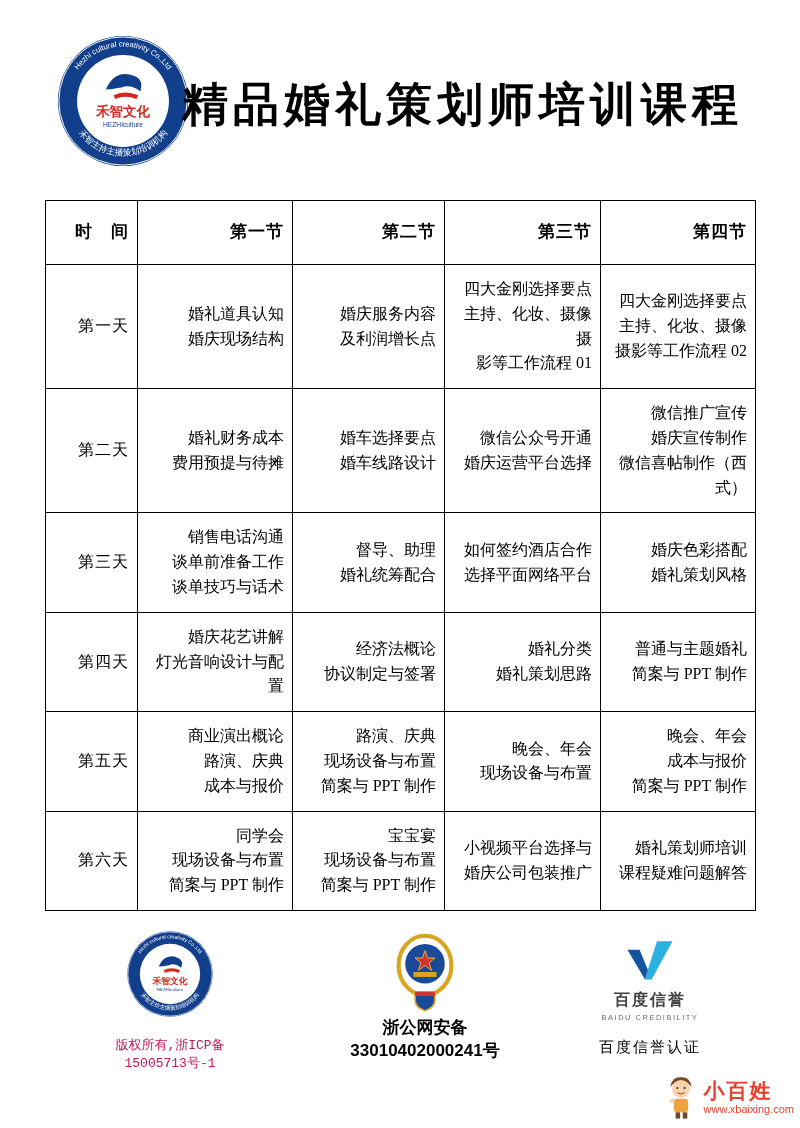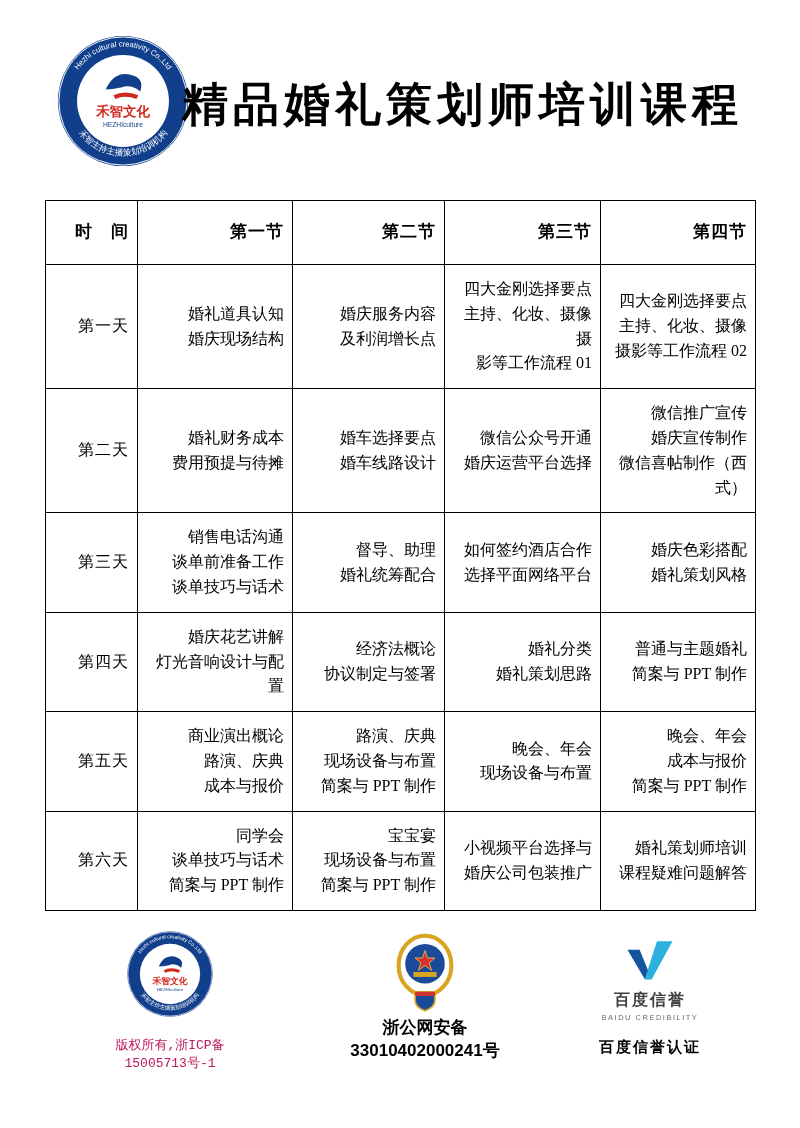--- a/index.html
+++ b/index.html
@@ -53,21 +53,21 @@
   .baidu-name-cn {
     font-family:"Liberation Sans", sans-serif; font-weight:bold;
     font-size:16px; color:#404040; letter-spacing:2px;
   }
   .baidu-name-en {
     font-family:"Liberation Sans", sans-serif; font-size:7.5px;
     color:#6b6b6b; letter-spacing:1.5px; margin-top:2px;
   }
   .baidu-cert {
     margin-top:16px; font-family:"Liberation Sans", sans-serif;
-    font-weight:bold; font-size:15px; color:#000; letter-spacing:2px;
+    font-weight:normal; font-size:15px; color:#000; letter-spacing:2px;
   }
 
   
   .watermark {
     position:absolute; right:6px; top:1074px;
     display:flex; align-items:center; gap:5px; color:#e8402d;
   }
   .mascot { width:36px; height:46px; flex:0 0 auto; }
   .wm-text { display:flex; flex-direction:column; line-height:1.15; }
   .wm-name {
@@ -186,21 +186,21 @@
 简案与 PPT 制作</td>
           <td>晚会、年会
 现场设备与布置</td>
           <td>晚会、年会
 成本与报价
 简案与 PPT 制作</td>
         </tr>
         <tr>
           <td class="day-cell">第六天</td>
           <td>同学会
-谈单技巧与话术
+现场设备与布置
 简案与 PPT 制作</td>
           <td>宝宝宴
 现场设备与布置
 简案与 PPT 制作</td>
           <td>小视频平台选择与
 婚庆公司包装推广</td>
           <td>婚礼策划师培训
 课程疑难问题解答</td>
         </tr>
       </tbody>
@@ -228,14 +228,31 @@
   <div class="footer-right">
     <svg class="baidu-logo" viewBox="0 0 60 52">
       <polygon points="4,12 18,12 32,46 24,46" fill="#15549e"></polygon>
       <polygon points="38,2 56,2 32,46 24,46" fill="#2bb0e0"></polygon>
     </svg>
     <div class="baidu-name-cn">百度信誉</div>
     <div class="baidu-name-en">BAIDU CREDIBILITY</div>
     <div class="baidu-cert">百度信誉认证</div>
   </div>
 
+  <div class="watermark">
+    <svg class="mascot" viewBox="0 0 40 50">
+      <path d="M8,14 Q10,2 20,3 Q30,2 32,14 Q26,7 20,8 Q14,7 8,14 Z" fill="#7a4a21"></path>
+      <circle cx="20" cy="16" r="10" fill="#f9d3ae"></circle>
+      <circle cx="16" cy="15" r="1.2" fill="#333"></circle>
+      <circle cx="24" cy="15" r="1.2" fill="#333"></circle>
+      <path d="M16,20 Q20,23 24,20" fill="none" stroke="#b05a2a" stroke-width="1.2"></path>
+      <rect x="12" y="27" width="16" height="15" rx="4" fill="#f0a23c"></rect>
+      <rect x="7" y="27" width="6" height="4" rx="2" fill="#f9d3ae" transform="rotate(-35 10 29)"></rect>
+      <rect x="14" y="42" width="5" height="7" fill="#6b4a2f"></rect>
+      <rect x="22" y="42" width="5" height="7" fill="#6b4a2f"></rect>
+    </svg>
+    <div class="wm-text">
+      <span class="wm-name">小百姓</span>
+      <span class="wm-url">www.xbaixing.com</span>
+    </div>
+  </div>
 
 </div>
 
 </body></html>

